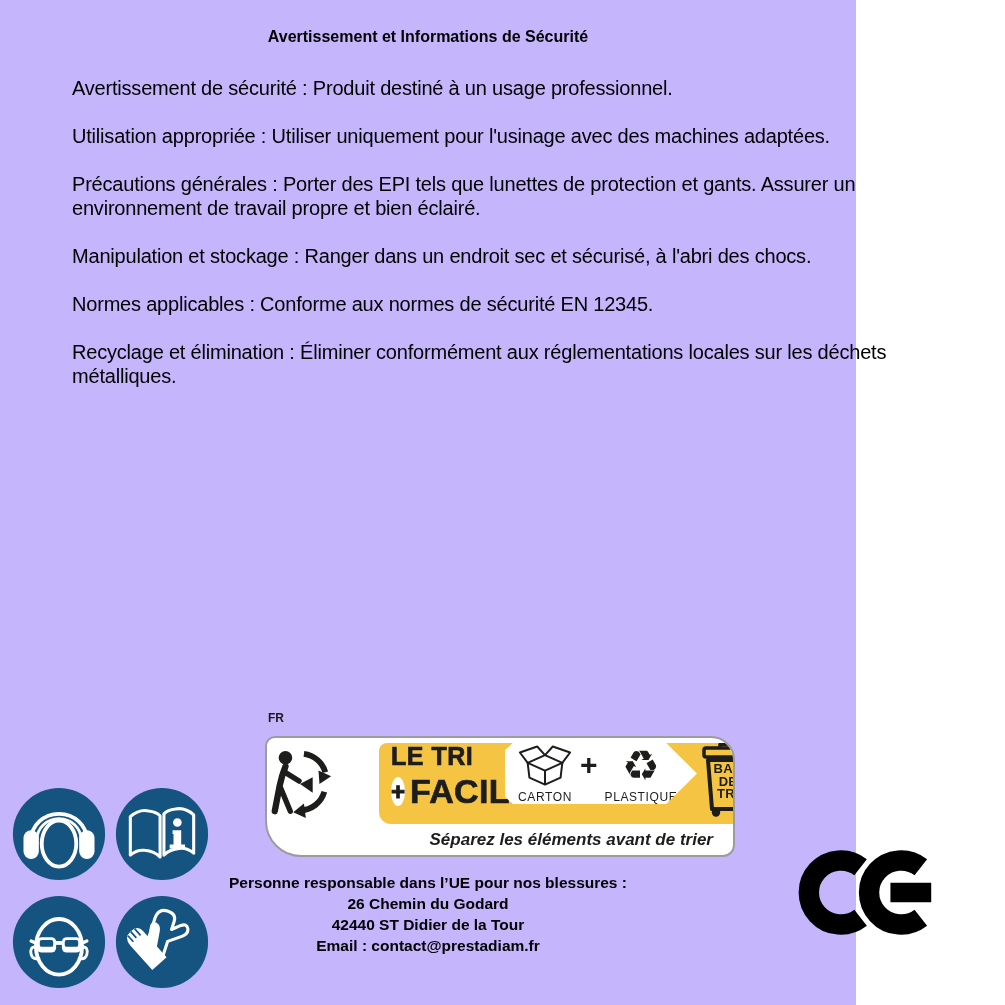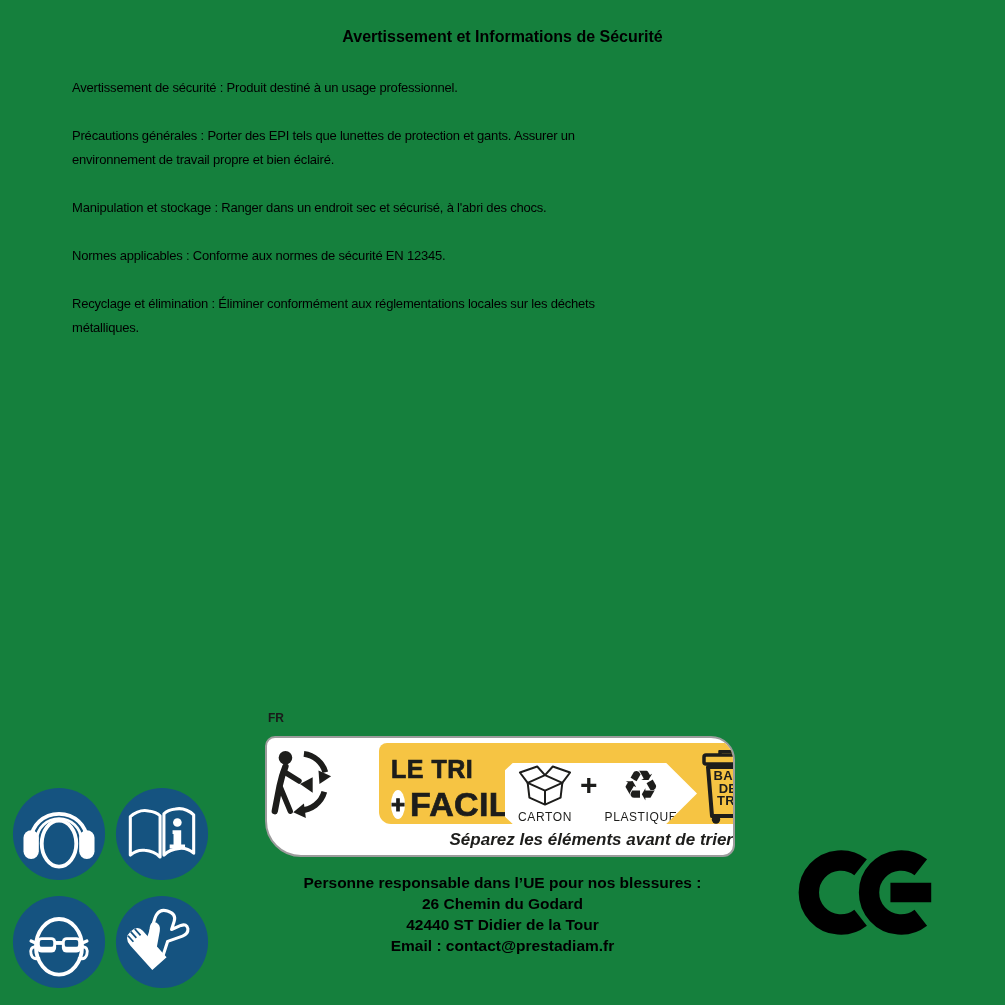--- a/index.html
+++ b/index.html
@@ -3,27 +3,27 @@
 <meta charset="utf-8">
 <style>
   :root{
     --mandatory-blue:#155380;
     --label-yellow:#F6C443;
     --label-ink:#1D1D1B;
   }
   html,body{margin:0;padding:0;background:#fff;}
   body{width:1005px;height:1005px;position:relative;overflow:hidden;
        font-family:"Liberation Sans","DejaVu Sans",sans-serif;color:#000;}
-  .page{position:relative;width:1005px;height:1005px;background:#15803d;}
+  .page{position:relative;width:856px;height:1005px;background:#c4b5fd;}
 
   .title{position:absolute;top:28px;left:0;right:0;margin:0;text-align:center;
          font-size:16px;font-weight:700;}
 
   .paras{position:absolute;left:72px;top:76px;width:905px;}
-  .paras p{margin:0 0 24px 0;font-size:13px;line-height:24px;white-space:pre-line;letter-spacing:-0.2px;}
+  .paras p{margin:0 0 24px 0;font-size:20px;line-height:24px;white-space:pre-line;letter-spacing:-0.2px;}
 
   .picto-grid{position:absolute;left:11px;top:786px;display:grid;
               grid-template-columns:96px 96px;column-gap:7px;row-gap:12px;}
   .picto{width:96px;height:96px;}
   .picto svg{width:100%;height:100%;display:block;}
 
   .bluefill{fill:var(--mandatory-blue);}
   .bluestroke{stroke:var(--mandatory-blue);fill:none;}
   .wfill{fill:#fff;}
   .wstroke{fill:none;stroke:#fff;stroke-linecap:round;stroke-linejoin:round;}
@@ -32,21 +32,21 @@
 
   .fr-code{position:absolute;left:268px;top:711px;font-size:12px;font-weight:700;color:#1a1a1a;}
 
   .tri-box{position:absolute;left:265px;top:736px;width:470px;height:121px;background:#fff;
            border:2px solid #9c9c9c;border-radius:10px 24px 12px 36px;box-sizing:border-box;
            overflow:hidden;display:flex;flex-direction:column;}
   .tri-main{flex:1;display:flex;align-items:stretch;padding:5px 5px 0 0;}
   .triman-wrap{width:82px;display:flex;align-items:center;justify-content:center;}
   .triman-wrap svg{width:68px;height:74px;}
   .tri-yellow{flex:1;background:var(--label-yellow);border-radius:8px 16px 8px 12px;
-              display:flex;align-items:flex-end;margin-left:44px;}
+              display:flex;align-items:flex-start;margin-left:44px;}
   .tri-headline{width:114px;display:flex;flex-direction:column;justify-content:center;
                 padding-left:12px;gap:3px;}
   .headline-top{font-size:25px;font-weight:700;color:var(--label-ink);line-height:26px;
                 -webkit-text-stroke:0.7px var(--label-ink);letter-spacing:0.5px;}
   .headline-bottom{display:flex;align-items:center;gap:5px;}
   .plus-circle{width:29px;height:29px;border-radius:50%;background:#fff;color:var(--label-ink);
                font-size:24px;font-weight:700;display:flex;align-items:center;justify-content:center;
                -webkit-text-stroke:1px var(--label-ink);}
   .facile{font-size:34px;font-weight:700;color:var(--label-ink);
           -webkit-text-stroke:0.7px var(--label-ink);letter-spacing:0.3px;}
@@ -60,39 +60,40 @@
   .mat-plus{font-size:30px;font-weight:700;color:var(--label-ink);margin-bottom:18px;}
   .recycle-glyph{font-size:42px;line-height:44px;color:var(--label-ink);
                  font-family:"DejaVu Sans",sans-serif;}
   .bin-wrap{flex:1;display:flex;align-items:center;justify-content:center;}
   .bin{position:relative;width:62px;height:74px;}
   .bin svg{position:absolute;inset:0;width:62px;height:74px;}
   .bin-text{position:absolute;left:0;right:0;top:20px;text-align:center;font-size:13px;
             font-weight:700;line-height:12.5px;color:var(--label-ink);white-space:pre-line;
             letter-spacing:0.3px;}
   .tri-tagline{height:31px;display:flex;align-items:center;justify-content:flex-end;
-               padding-right:0;font-style:italic;font-weight:600;font-size:17px;
+               padding-right:20px;font-style:italic;font-weight:600;font-size:17px;
                color:var(--label-ink);}
 
   .address{position:absolute;left:0;right:0;top:872px;text-align:center;
            font-size:15.5px;font-weight:700;line-height:21px;}
 
   .ce{position:absolute;left:798px;top:842px;width:146px;height:101px;}
   .ce svg{width:100%;height:100%;display:block;}
   .ce-stroke{fill:none;stroke:#000;}
 </style>
 </head>
 <body>
 
 <div class="page">
 
   <h1 class="title">Avertissement et Informations de Sécurité</h1>
 
   <div class="paras">
     <p>Avertissement de sécurité : Produit destiné à un usage professionnel.</p>
+    <p>Utilisation appropriée : Utiliser uniquement pour l'usinage avec des machines adaptées.</p>
     <p>Précautions générales : Porter des EPI tels que lunettes de protection et gants. Assurer un
 environnement de travail propre et bien éclairé.</p>
     <p>Manipulation et stockage : Ranger dans un endroit sec et sécurisé, à l'abri des chocs.</p>
     <p>Normes applicables : Conforme aux normes de sécurité EN 12345.</p>
     <p>Recyclage et élimination : Éliminer conformément aux réglementations locales sur les déchets
 métalliques.</p>
   </div>
 
   <div class="picto-grid">
     <div class="picto">

